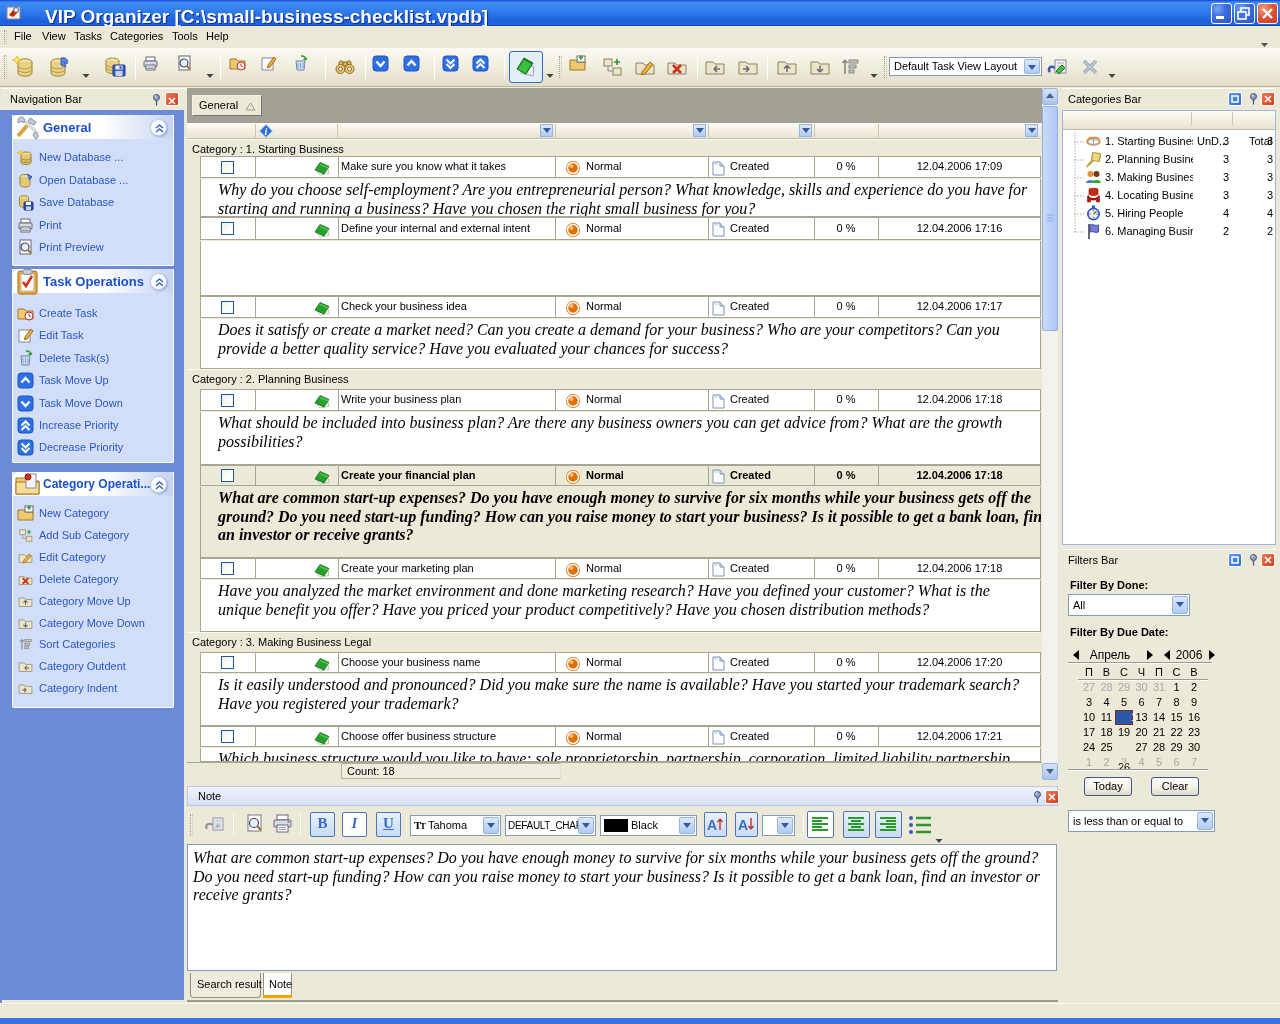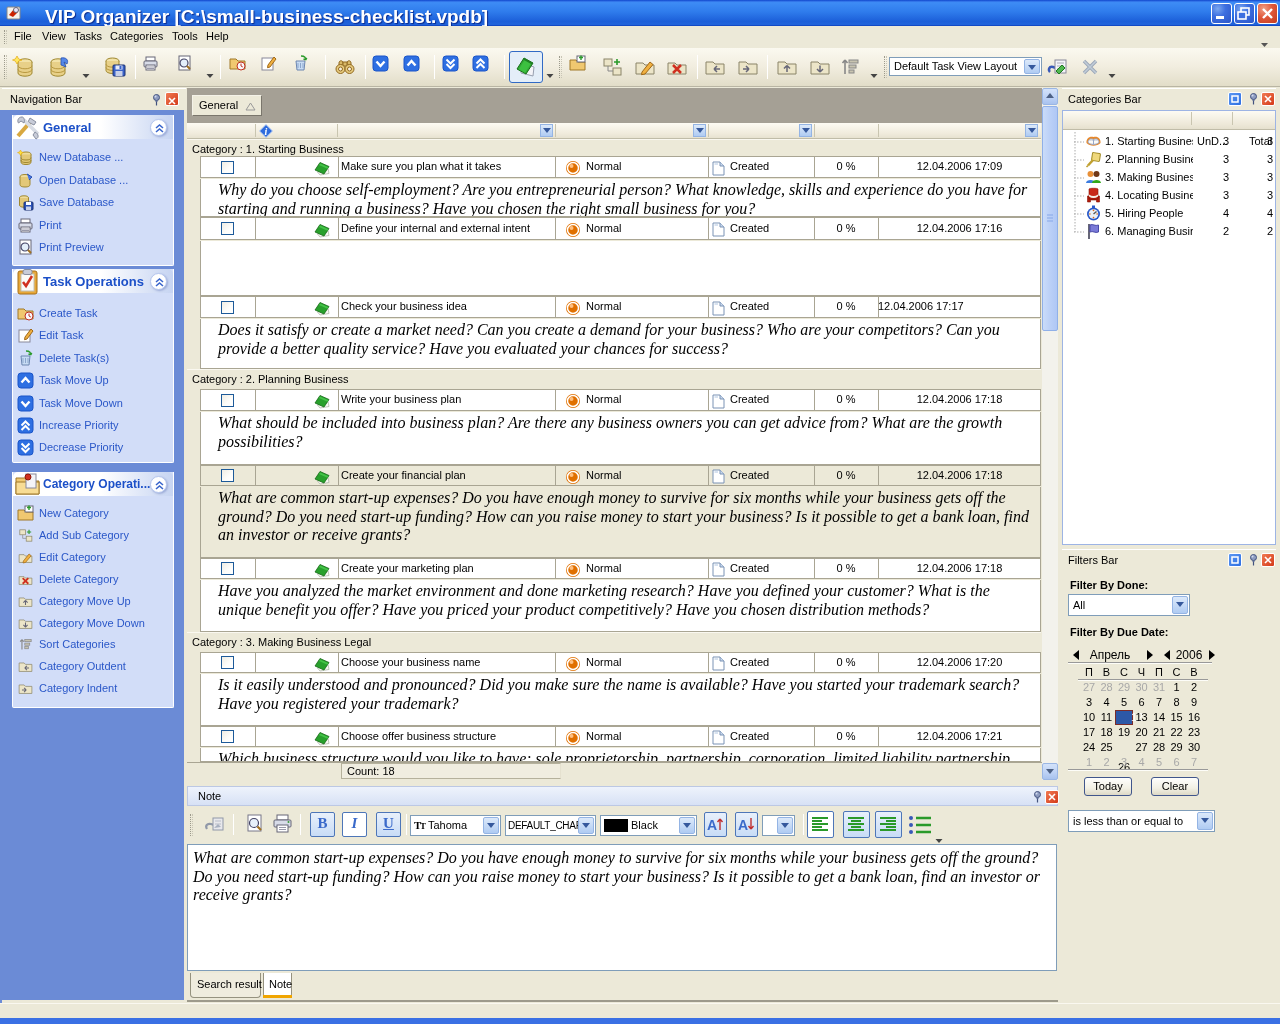--- a/index.html
+++ b/index.html
@@ -42,21 +42,21 @@
 #cattab { left:192px; top:95px; width:70px; height:21px; background:#ECE9D8; border:1px solid #F4F2E8; border-right-color:#7a766c; border-bottom-color:#7a766c; font-size:11px; }
 #tblhdr { left:187px; top:123px; width:854px; height:16px; background:linear-gradient(180deg,#FDFBF3 0%,#F0EBDC 70%,#E7E2D0 100%); border-bottom:1px solid #C0BCA8; }
 .hsep { top:1px; height:13px; width:1px; background:#C9C5B0; }
 .hlabel { top:1px; font-size:11px; color:#000;margin-top:22px; }
 .ddbtn { top:1px; width:13px; height:13px; background:linear-gradient(180deg,#DCE9FA,#AFCBF2); border:1px solid #94B4E4; }
 .ddbtn svg { position:absolute; left:1px; top:2px; }
 
 .grprow { left:187px; top:0; width:854px; height:17px; background:#ECE9D8; border-top:1px solid #FAF8F0; font-size:11px; z-index:3; }
 .grprow span { position:absolute; left:5px; top:3px; }
 .taskrow { z-index:1;  left:200px; width:841px; background:#fff; border-top:1px solid #A9A593; border-bottom:1px solid #A9A593; }
-.taskrow.sel, .descrow.sel { background:#ECE9D8; }
+.taskrow.sel, .descrow.sel { background:#ECE9D8;font-weight:bold; }
 .descrow { z-index:1;  left:200px; width:841px; background:#fff; border-bottom:1px solid #A9A593; overflow:hidden; }
 .descrow .desc { position:absolute; left:18px; top:3px; width:815px; }
 .vline { position:absolute; top:0; bottom:0; width:1px; background:#A9A593; }
 .rowtext { position:absolute; font-size:11px; color:#000; top:50%; margin-top:-7px; }
 .cbx { position:absolute; width:13px; height:13px; border:1px solid #1D5A99; background:linear-gradient(135deg,#EFEDE4 0%,#FDFDFB 60%,#fff 100%); }
 .leftgutter { left:188px; width:12px; background:#ECE9D8; z-index:2; }
 
 #countstrip { left:187px; top:762px; width:855px; height:18px; background:#ECE9D8; border-top:1px solid #A9A593; }
 #countbox { left:341px; top:763px; width:220px; height:16px; background:#F0EDE0; border:1px solid #B5B19C; border-right-color:#E5E1CF; font-size:11px; }
 #countbox span { position:absolute; left:5px; top:1px; }
@@ -588,21 +588,21 @@
       <div class="vline" style="left:508px;"></div>
       <div class="vline" style="left:614px;"></div>
       <div class="vline" style="left:678px;"></div>
       <div class="vline" style="left:840px;"></div>
     <div class="cbx" style="left:21px;top:3.5px;"></div>
     <svg style="position:absolute;left:113px;top:3px;" width="18" height="16">
         <path d="M4.5 12 L15 8.5 L16 13.5 L7 15 Z" fill="#F8F8F4" stroke="#A8B0A0" stroke-width="0.7"></path>
         <path d="M2 10 L7 2.5 L16 6.5 L11 14 Z" fill="#28A02C" stroke="#156815" stroke-width="0.8"></path>
         <path d="M7 3.5 L15.5 7.2 L14.5 8.7 L6 5 Z" fill="#44C348"></path>
       </svg>
-    <div class="rowtext" style="left:141px;">Make sure you plan what it takes</div>
+    <div class="rowtext" style="left:141px;">Make sure you know what it takes</div>
     <svg style="position:absolute;left:365px;top:3px;" width="16" height="16">
         <circle cx="8" cy="8" r="7" fill="#E07000"></circle>
         <circle cx="8" cy="8" r="5.5" fill="none" stroke="#fff" stroke-width="1.5"></circle>
         <circle cx="6.5" cy="6" r="2" fill="#FFC080"></circle>
       </svg>
     <div class="rowtext" style="left:386px;">Normal</div>
     <svg style="position:absolute;left:512px;top:3.5px;" width="13" height="15">
         <path d="M1 1 H8 L12 5 V14 H1 Z" fill="#fff" stroke="#7B93B5"></path>
         <path d="M8 1 L8 5 L12 5" fill="#C8D8EE" stroke="#7B93B5"></path>
         <path d="M2.5 3 L6 3" stroke="#AEC4E0"></path>
@@ -673,21 +673,21 @@
         <circle cx="6.5" cy="6" r="2" fill="#FFC080"></circle>
       </svg>
     <div class="rowtext" style="left:386px;">Normal</div>
     <svg style="position:absolute;left:512px;top:3.5px;" width="13" height="15">
         <path d="M1 1 H8 L12 5 V14 H1 Z" fill="#fff" stroke="#7B93B5"></path>
         <path d="M8 1 L8 5 L12 5" fill="#C8D8EE" stroke="#7B93B5"></path>
         <path d="M2.5 3 L6 3" stroke="#AEC4E0"></path>
       </svg>
     <div class="rowtext" style="left:530px;">Created</div>
     <div class="rowtext" style="left:614px;width:64px;text-align:center;">0 %</div>
-    <div class="rowtext" style="left:678px;width:163px;">12.04.2006 17:17</div>
+    <div class="rowtext" style="left:678px;width:163px;text-align:center;">12.04.2006 17:17</div>
   </div>
     <div class="descrow abs " style="top:319px;height:50px;">
     <div class="vline" style="left:0;"></div>
       <div class="vline" style="left:840px;"></div>
     <div class="desc" style="position:absolute;left:18px;top:2px;white-space:nowrap;">Does it satisfy or create a market need? Can you create a demand for your business? Who are your competitors? Can you<br>provide a better quality service? Have you evaluated your chances for success?</div>
   </div>
     <div class="grprow abs" style="top:369px;">
       <span>Category : 2. Planning Business</span>
     </div>
     <div class="taskrow abs " style="top:389px;height:22px;">

